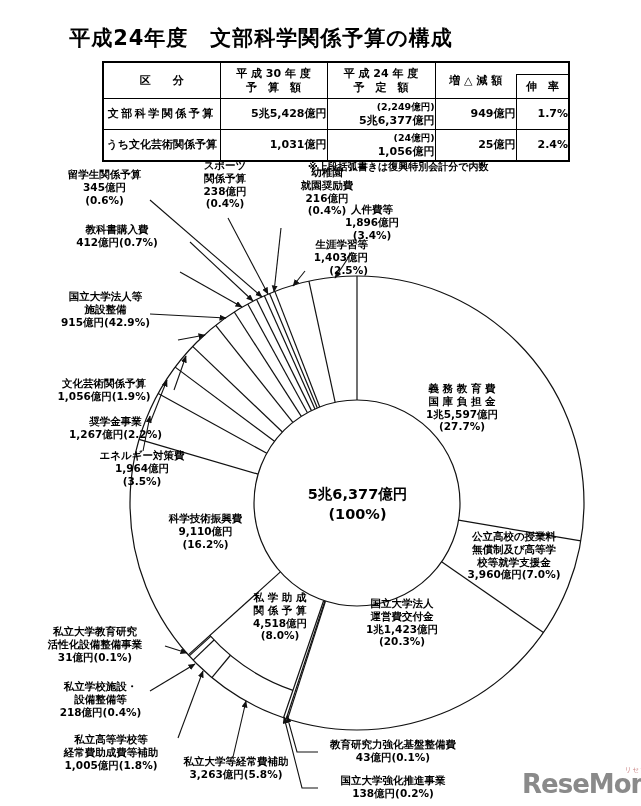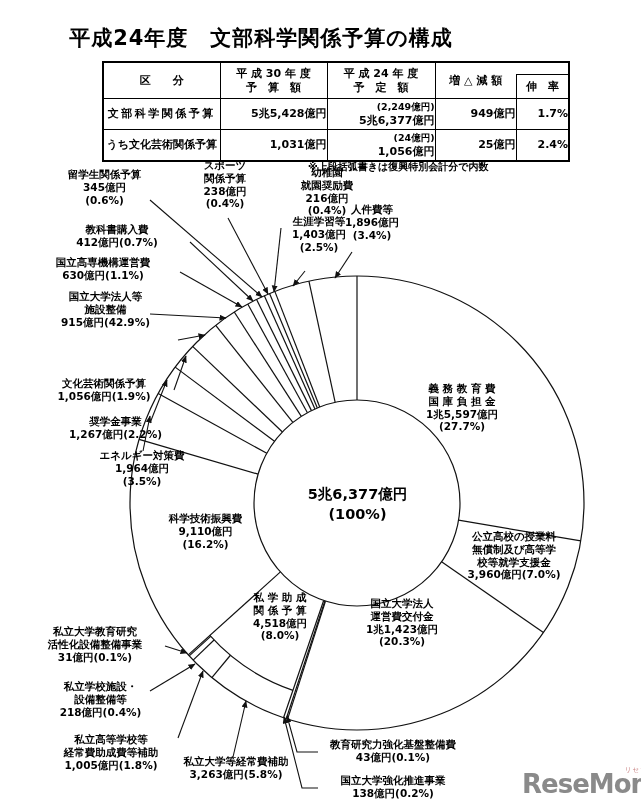--- a/index.html
+++ b/index.html
@@ -178,36 +178,34 @@
   <div class="plabel" style="left:62px;top:449px;width:160px;">エネルギー対策費
 1,964億円
 (3.5%)</div>
   <div class="plabel" style="left:48px;top:415px;width:135px;">奨学金事業
 1,267億円(2.2%)</div>
   <div class="plabel" style="left:28px;top:377px;width:152px;">文化芸術関係予算
 1,056億円(1.9%)</div>
   <div class="plabel" style="left:38px;top:290px;width:135px;">国立大学法人等
 施設整備
 915億円(42.9%)</div>
-  <div class="plabel" style="left:22px;top:256px;width:162px;">国立高専機構運営費
-630億円(1.1%)</div>
   <div class="plabel" style="left:42px;top:223px;width:150px;">教科書購入費
 412億円(0.7%)</div>
   <div class="plabel" style="left:42px;top:168px;width:125px;">留学生関係予算
 345億円
 (0.6%)</div>
   <div class="plabel" style="left:186px;top:159px;width:78px;">スポーツ
 関係予算
 238億円
 (0.4%)</div>
   <div class="plabel" style="left:244px;top:166px;width:86px;padding-left:40px;">幼稚園
 就園奨励費
 216億円
 (0.4%)</div>
-  <div class="plabel" style="left:270px;top:215px;width:98px;">生涯学習等
+  <div class="plabel" style="left:270px;top:238px;width:98px;text-align:right;">生涯学習等
 1,403億円
 (2.5%)</div>
   <div class="plabel" style="left:326px;top:203px;width:92px;">人件費等
 1,896億円
 (3.4%)</div>
 
   <div class="logo">
     <span class="logo-ruby">リセマム</span>
     <span class="logo-text">ReseMom.</span>
   </div>

